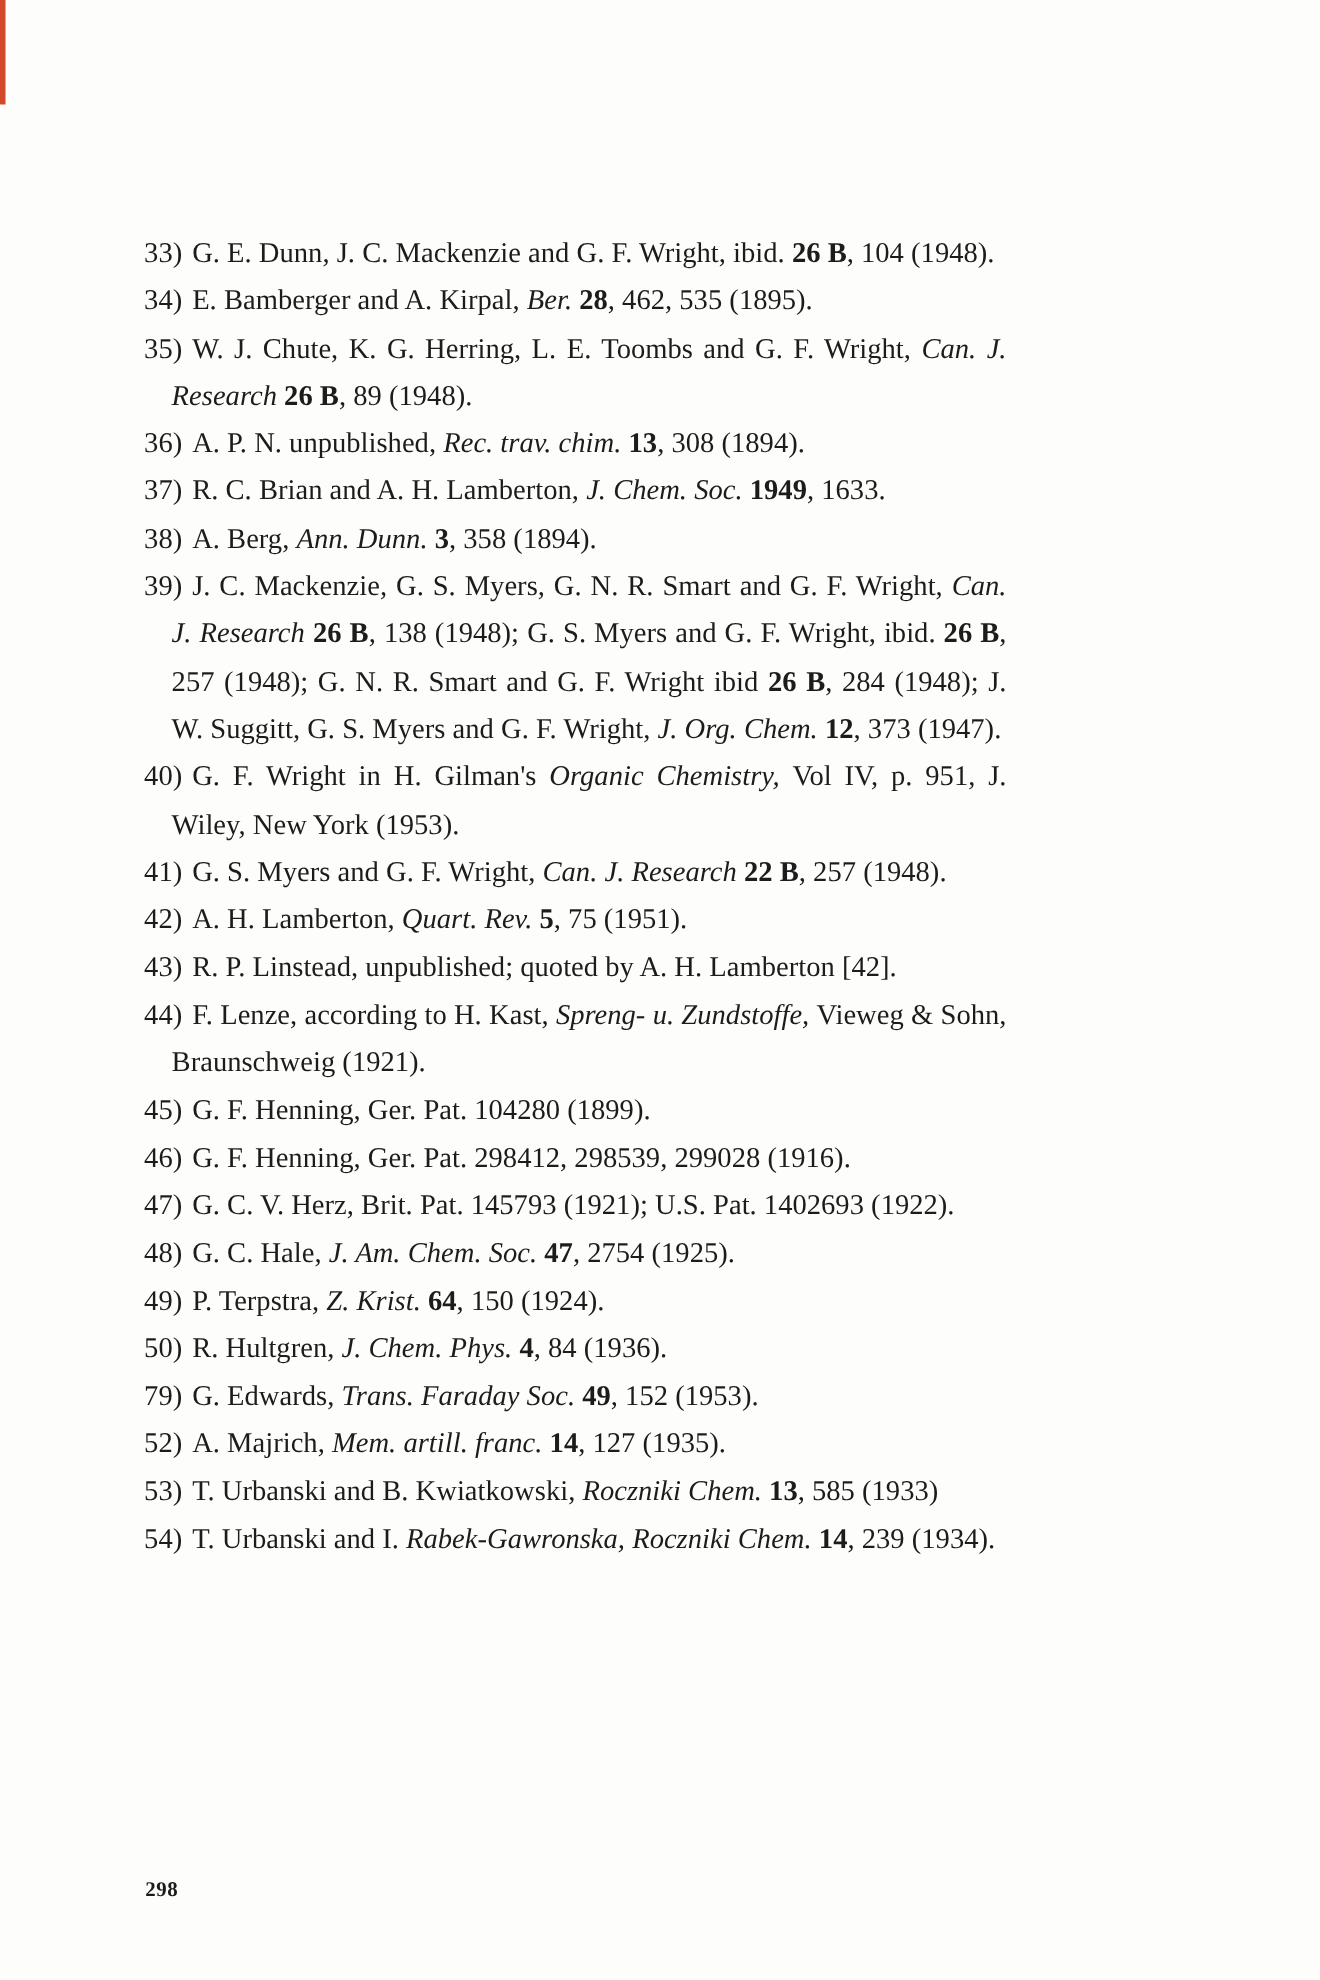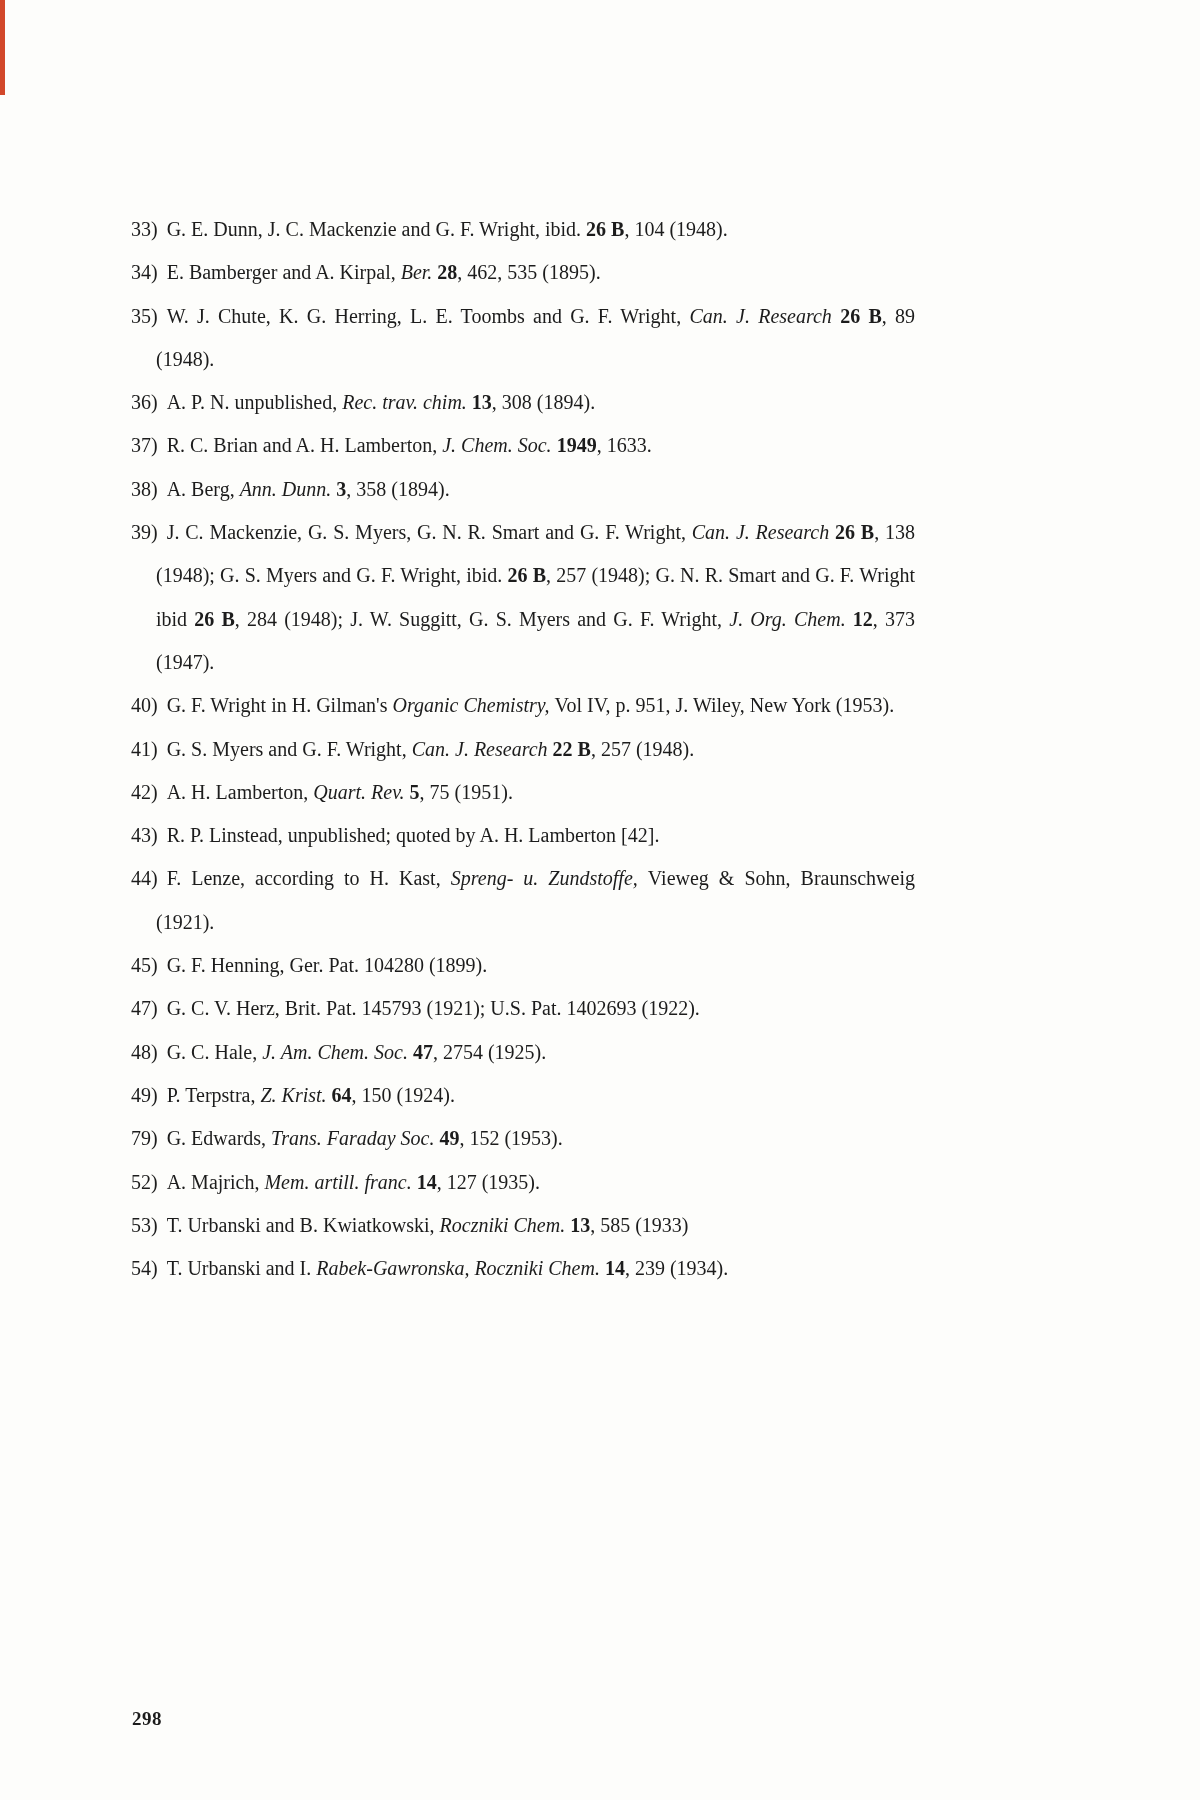--- a/index.html
+++ b/index.html
@@ -24,21 +24,21 @@
     background: #d2482a;
   }
   .content {
     position: absolute;
     left: 131px;
     top: 208px;
     width: 784px;
   }
   .ref {
     margin: 0;
-    font-size: 20px;
+    font-size: 26px;
     line-height: 43.3px;
     text-align: justify;
     padding-left: 25px;
     text-indent: -25px;
   }
   .num {
     padding-right: 9px;
   }
   .it { font-style: italic; }
   .bd { font-weight: bold; }
@@ -63,22 +63,24 @@
     <p class="ref"><span class="num">36)</span><span class="">A. P. N. unpublished, </span><span class="it">Rec. trav. chim. </span><span class="bd">13</span><span class="">, 308 (1894).</span></p>
     <p class="ref"><span class="num">37)</span><span class="">R. C. Brian and A. H. Lamberton, </span><span class="it">J. Chem. Soc. </span><span class="bd">1949</span><span class="">, 1633.</span></p>
     <p class="ref"><span class="num">38)</span><span class="">A. Berg, </span><span class="it">Ann. Dunn. </span><span class="bd">3</span><span class="">, 358 (1894).</span></p>
     <p class="ref"><span class="num">39)</span><span class="">J. C. Mackenzie, G. S. Myers, G. N. R. Smart and G. F. Wright, </span><span class="it">Can. J. Research </span><span class="bd">26 B</span><span class="">, 138 (1948); G. S. Myers and G. F. Wright, ibid. </span><span class="bd">26 B</span><span class="">, 257 (1948); G. N. R. Smart and G. F. Wright ibid </span><span class="bd">26 B</span><span class="">, 284 (1948); J. W. Suggitt, G. S. Myers and G. F. Wright, </span><span class="it">J. Org. Chem. </span><span class="bd">12</span><span class="">, 373 (1947).</span></p>
     <p class="ref"><span class="num">40)</span><span class="">G. F. Wright in H. Gilman's </span><span class="it">Organic Chemistry, </span><span class="">Vol IV, p. 951, J. Wiley, New York (1953).</span></p>
     <p class="ref"><span class="num">41)</span><span class="">G. S. Myers and G. F. Wright, </span><span class="it">Can. J. Research </span><span class="bd">22 B</span><span class="">, 257 (1948).</span></p>
     <p class="ref"><span class="num">42)</span><span class="">A. H. Lamberton, </span><span class="it">Quart. Rev. </span><span class="bd">5</span><span class="">, 75 (1951).</span></p>
     <p class="ref"><span class="num">43)</span><span class="">R. P. Linstead, unpublished; quoted by A. H. Lamberton [42].</span></p>
     <p class="ref"><span class="num">44)</span><span class="">F. Lenze, according to H. Kast, </span><span class="it">Spreng- u. Zundstoffe, </span><span class="">Vieweg &amp; Sohn, Braunschweig (1921).</span></p>
     <p class="ref"><span class="num">45)</span><span class="">G. F. Henning, Ger. Pat. 104280 (1899).</span></p>
+    <p class="ref"><span class="num">46)</span><span class="">G. F. Henning, Ger. Pat. 298412, 298539, 299028 (1916).</span></p>
     <p class="ref"><span class="num">47)</span><span class="">G. C. V. Herz, Brit. Pat. 145793 (1921); U.S. Pat. 1402693 (1922).</span></p>
     <p class="ref"><span class="num">48)</span><span class="">G. C. Hale, </span><span class="it">J. Am. Chem. Soc. </span><span class="bd">47</span><span class="">, 2754 (1925).</span></p>
     <p class="ref"><span class="num">49)</span><span class="">P. Terpstra, </span><span class="it">Z. Krist. </span><span class="bd">64</span><span class="">, 150 (1924).</span></p>
+    <p class="ref"><span class="num">50)</span><span class="">R. Hultgren, </span><span class="it">J. Chem. Phys. </span><span class="bd">4</span><span class="">, 84 (1936).</span></p>
     <p class="ref"><span class="num">79)</span><span class="">G. Edwards, </span><span class="it">Trans. Faraday Soc. </span><span class="bd">49</span><span class="">, 152 (1953).</span></p>
     <p class="ref"><span class="num">52)</span><span class="">A. Majrich, </span><span class="it">Mem. artill. franc. </span><span class="bd">14</span><span class="">, 127 (1935).</span></p>
     <p class="ref"><span class="num">53)</span><span class="">T. Urbanski and B. Kwiatkowski, </span><span class="it">Roczniki Chem. </span><span class="bd">13</span><span class="">, 585 (1933)</span></p>
     <p class="ref"><span class="num">54)</span><span class="">T. Urbanski and I. </span><span class="it">Rabek-Gawronska, Roczniki Chem. </span><span class="bd">14</span><span class="">, 239 (1934).</span></p>
   </div>
 
 <div class="page-number">298</div>
 
 </body></html>

